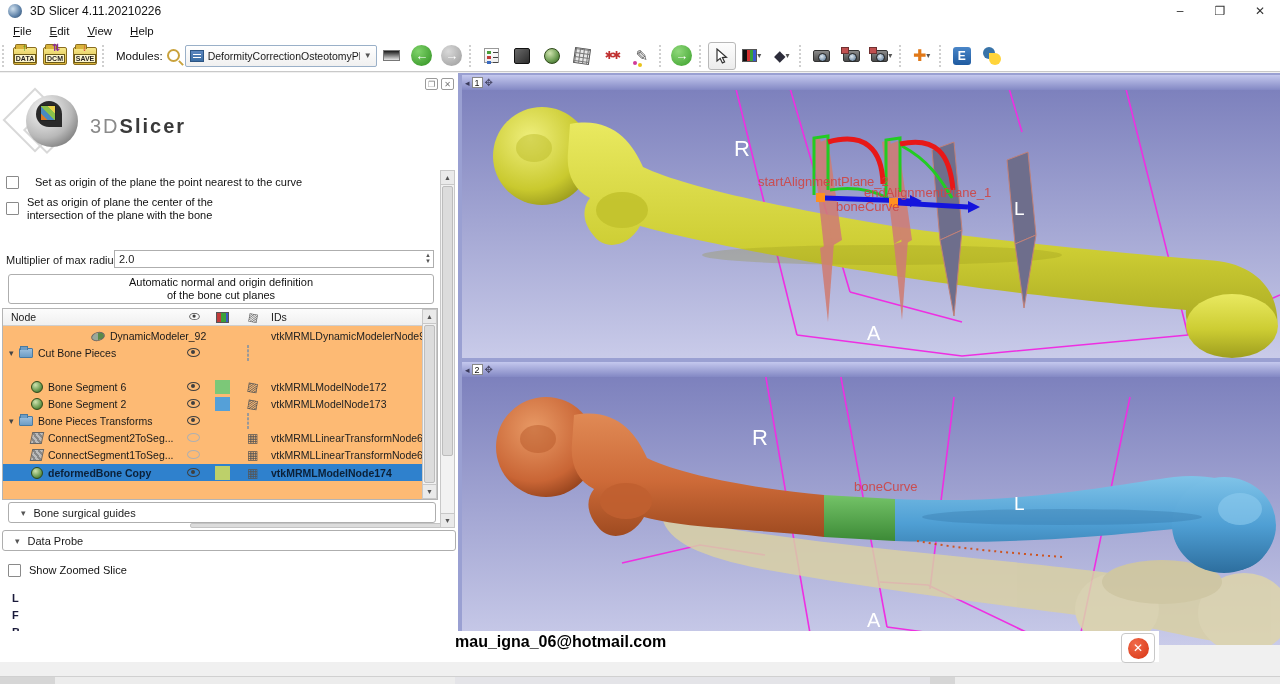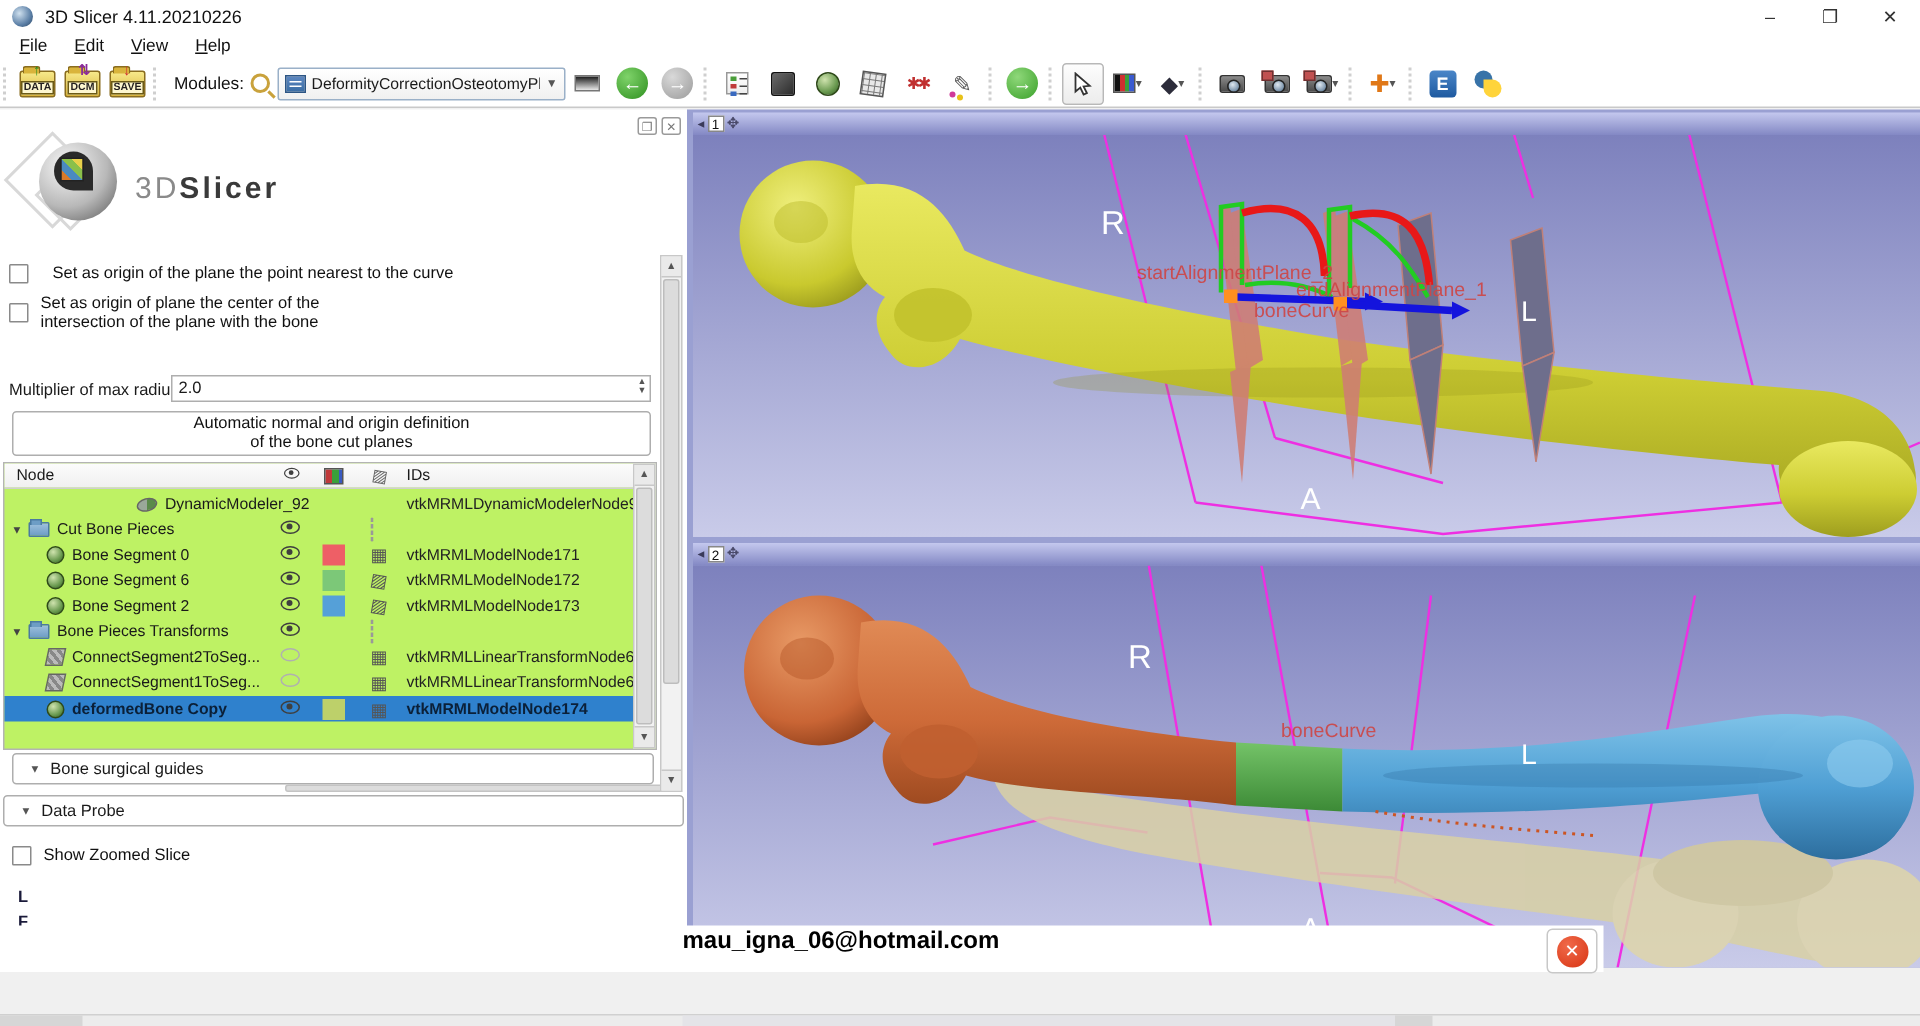--- a/index.html
+++ b/index.html
@@ -66,21 +66,21 @@
   .logo-sphere::after{content:"";position:absolute;left:14px;top:10px;width:14px;height:14px;background:linear-gradient(45deg,#d87a2a 25%,#4a8ac0 25% 50%,#8ac04a 50% 75%,#e8d04a 75%);border:1px solid #222;}
   .logo-text{position:absolute;left:86px;top:28px;font-size:20px;letter-spacing:2px;color:#8a8a8a;}
   .logo-text b{color:#3a3a3a;}
   .checkbox{width:13px;height:13px;border:1px solid #8a8a8a;background:#fff;border-radius:1px;flex:none;}
   .cb-row{position:absolute;display:flex;gap:8px;align-items:flex-start;}
   .cb-label{font-size:11px;color:#111;line-height:1.15;}
   .panel-btn{position:absolute;left:8px;width:426px;background:#fff;border:1px solid #aeaeae;border-radius:3px;display:flex;flex-direction:column;align-items:center;justify-content:center;font-size:11px;color:#111;line-height:1.2;}
   .spin{position:absolute;border:1px solid #aeaeae;background:#fff;display:flex;align-items:center;padding:0 4px;}
   .spin .arrows{position:absolute;right:2px;top:1px;display:flex;flex-direction:column;line-height:6px;font-size:6px;color:#555;}
   
-  #tree{position:absolute;left:2px;top:235px;width:436px;height:192px;border:1px solid #b4b4b4;background:#bef264;font-size:10.5px;}
+  #tree{position:absolute;left:2px;top:235px;width:436px;height:192px;border:1px solid #b4b4b4;background:#fdba74;font-size:10.5px;}
   #tree-header{position:absolute;left:0;top:0;right:0;height:17px;background:linear-gradient(#fcfcfc,#f0f0f0);border-bottom:1px solid #cfcfcf;display:flex;align-items:center;}
   .th-node{position:absolute;left:8px;}
   .th-ids{position:absolute;left:268px;text-align:right;}
   .hdr-eye{position:absolute;left:185px;}
   .hdr-color{position:absolute;left:213px;width:13px;height:11px;background:linear-gradient(90deg,#c03a3a 0 4px,#3aa03a 4px 9px,#3a5ac0 9px);border:1px solid #555;}
   .hdr-grid{position:absolute;left:245px;color:#666;font-size:11px;}
   .trow{position:absolute;left:0;right:15px;height:16px;display:flex;align-items:center;}
   .trow.sel{background:#2f81cd;}
   .trow.sel .tlabel,.trow.sel .tid{color:#0b2038;font-weight:bold;}
   .tlabel{white-space:nowrap;}
@@ -115,21 +115,21 @@
   #views{position:absolute;left:458px;top:73px;width:822px;height:572px;background:#9aa0d2;}
   .view{position:absolute;left:4px;width:818px;}
   .vheader{position:absolute;left:0;top:0;width:818px;height:15px;background:linear-gradient(#c4c8ee,#8388c4);display:flex;align-items:center;gap:2px;padding-left:3px;}
   .vpin{color:#3a3a5a;font-size:9px;}
   .vnum{background:#fff;border:1px solid #888;width:11px;height:11px;font-size:9px;display:flex;align-items:center;justify-content:center;color:#111;}
   .vmove{color:#4a4a6a;font-size:10px;}
   .viewport{position:absolute;left:0;top:15px;width:818px;overflow:hidden;background:linear-gradient(#7d81bd,#c9cbe9);}
   .olabel{position:absolute;color:#fff;font-size:22px;font-family:"Liberation Sans",sans-serif;}
   .annot{position:absolute;color:rgba(205,70,70,.92);font-size:13px;white-space:nowrap;}
   
-  #footer{position:absolute;left:0;top:617px;width:1069px;height:31px;background:#fff;}
+  #footer{position:absolute;left:0;top:631px;width:1159px;height:31px;background:#fff;}
   #email{position:absolute;left:455px;top:2px;font-size:16px;font-weight:bold;color:#000;}
   #err-btn{position:absolute;right:4px;top:2px;width:34px;height:30px;background:#fff;border:1px solid #c8c8c8;border-radius:4px;display:flex;align-items:center;justify-content:center;}
   #err-btn .circ{width:21px;height:21px;border-radius:50%;background:radial-gradient(circle at 35% 30%,#f06a4a,#d83413);color:#fff;font-weight:bold;font-size:12px;display:flex;align-items:center;justify-content:center;}
   #statusbar{position:absolute;left:0;top:676px;width:1280px;height:8px;background:#ececec;border-top:1px solid #d0d0d0;}
   .sseg{position:absolute;top:0;height:8px;}
 </style>
 </head>
 <body>
 
 <div id="titlebar">
@@ -301,30 +301,20 @@
     </div>
     <div class="trow" style="top:36px;">
       <span style="padding-left:6px;display:flex;align-items:center;">
           <span class="expander">▾</span>
           <i class="folder-mini"></i>
           <span class="tlabel">Cut Bone Pieces</span>
         </span>
       <span class="cEye"><i class="eye"></i></span>
       <span class="cGrid"><span class="grid-dashedbox"></span></span>
       <span class="tid"></span>
-    </div>
-    <div class="trow" style="top:53px;">
-      <span style="padding-left:28px;display:flex;align-items:center;">
-          <i class="model-mini"></i>
-          <span class="tlabel">Bone Segment 0</span>
-        </span>
-      <span class="cEye"><i class="eye"></i></span>
-      <span class="cColor" style="background-color: rgb(238, 95, 102);"></span>
-      <span class="cGrid grid-solid"></span>
-      <span class="tid">vtkMRMLModelNode171</span>
     </div>
     <div class="trow" style="top:70px;">
       <span style="padding-left:28px;display:flex;align-items:center;">
           <i class="model-mini"></i>
           <span class="tlabel">Bone Segment 6</span>
         </span>
       <span class="cEye"><i class="eye"></i></span>
       <span class="cColor" style="background-color: rgb(124, 200, 120);"></span>
       <span class="cGrid grid-mesh"></span>
       <span class="tid">vtkMRMLModelNode172</span>

